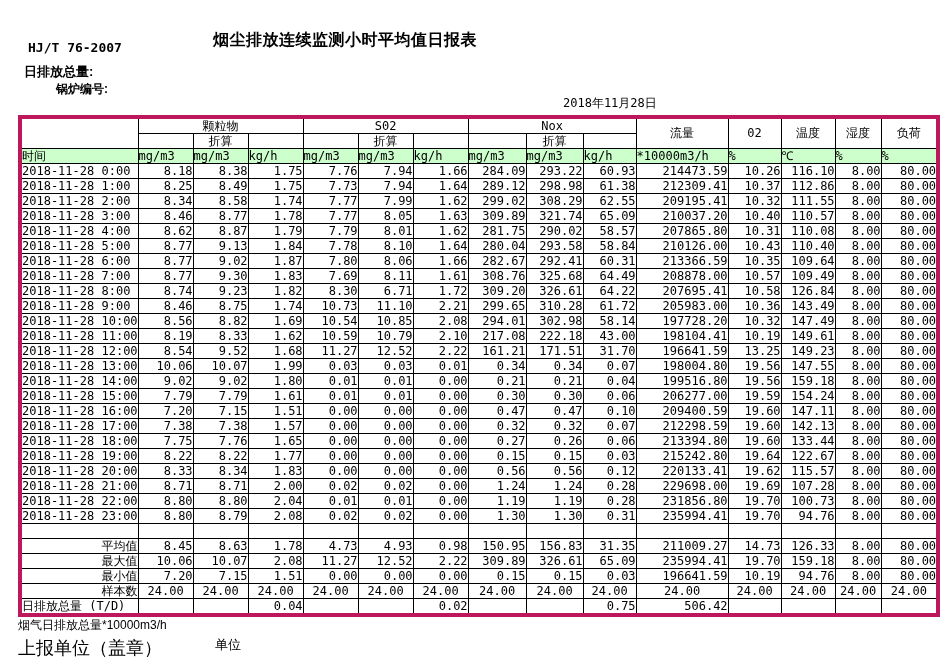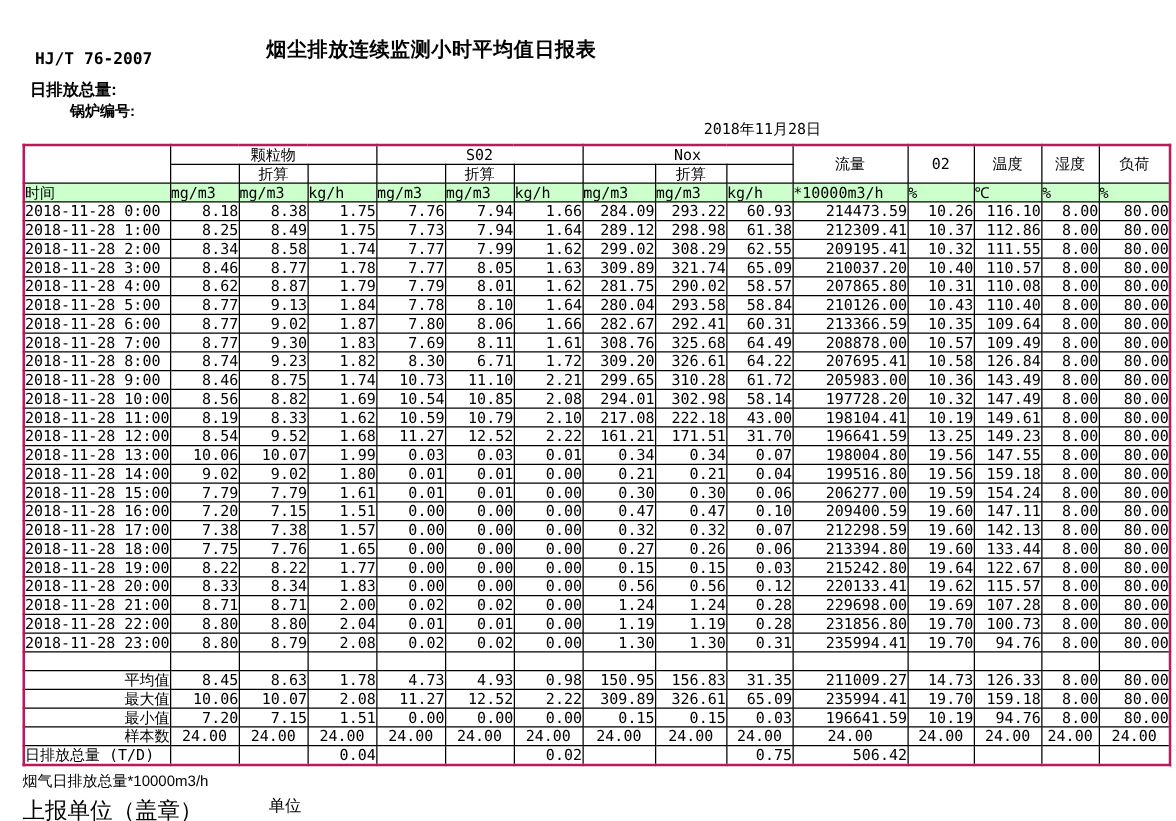--- a/index.html
+++ b/index.html
@@ -14,21 +14,21 @@
   #plant{left:24px;top:63px;font-size:13px;font-weight:bold;}
   #boiler{left:24px;top:81px;font-size:12px;font-weight:bold;margin-left:32px;}
   #date{left:563px;top:80px;font-size:12px;font-family:"DejaVu Sans Mono","Liberation Sans",monospace;margin-top:15px;}
   #flownote{left:18px;top:617px;font-size:12px;}
   #reportunit{left:18px;top:636px;font-size:18px;}
   #unitlbl{left:215px;top:636px;font-size:13px;}
 
   table#report-table{
     position:absolute;left:18px;top:115px;
     border-collapse:collapse;table-layout:fixed;
-    border:2px solid #be185d;
+    border:4px solid #be185d;
   }
   #report-table td{
     border:1px solid #000;
     font-size:12px;height:14px;line-height:13px;
     padding:0;overflow:hidden;white-space:nowrap;
     font-family:"DejaVu Sans Mono","Liberation Sans",monospace;
   }
   tr.hdr td{height:15px;font-size:12px;}
   tr.sum td{height:15px;}
   tr.gap td{height:12px;}

